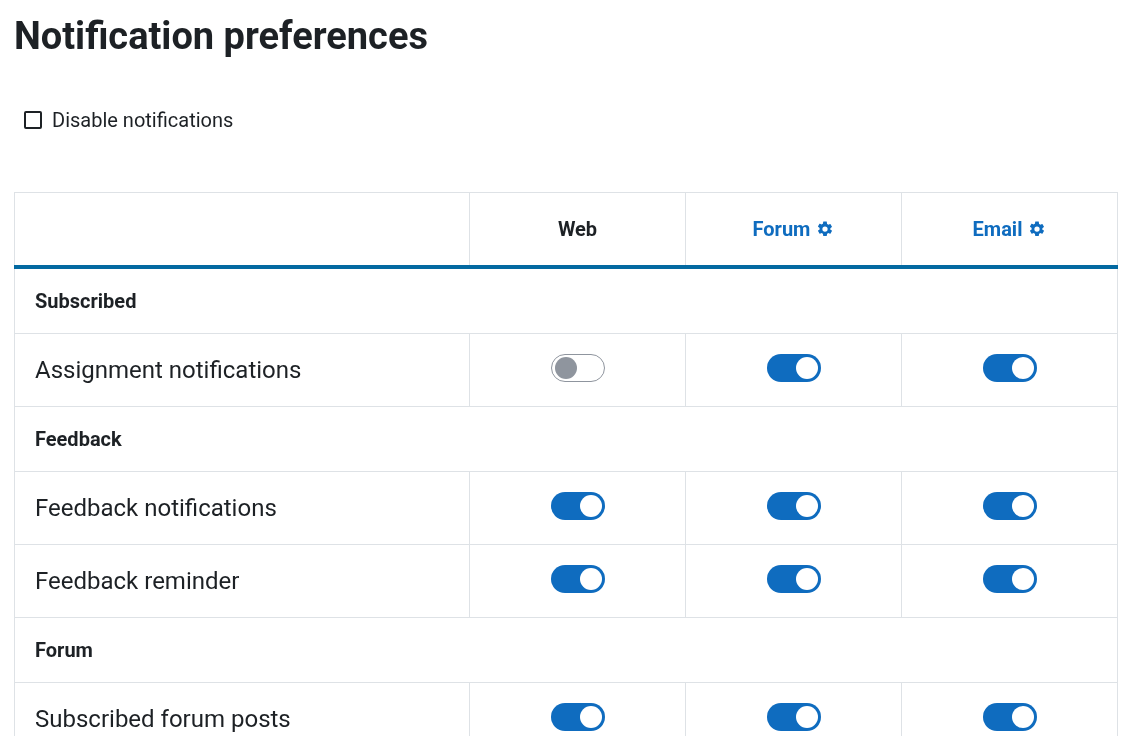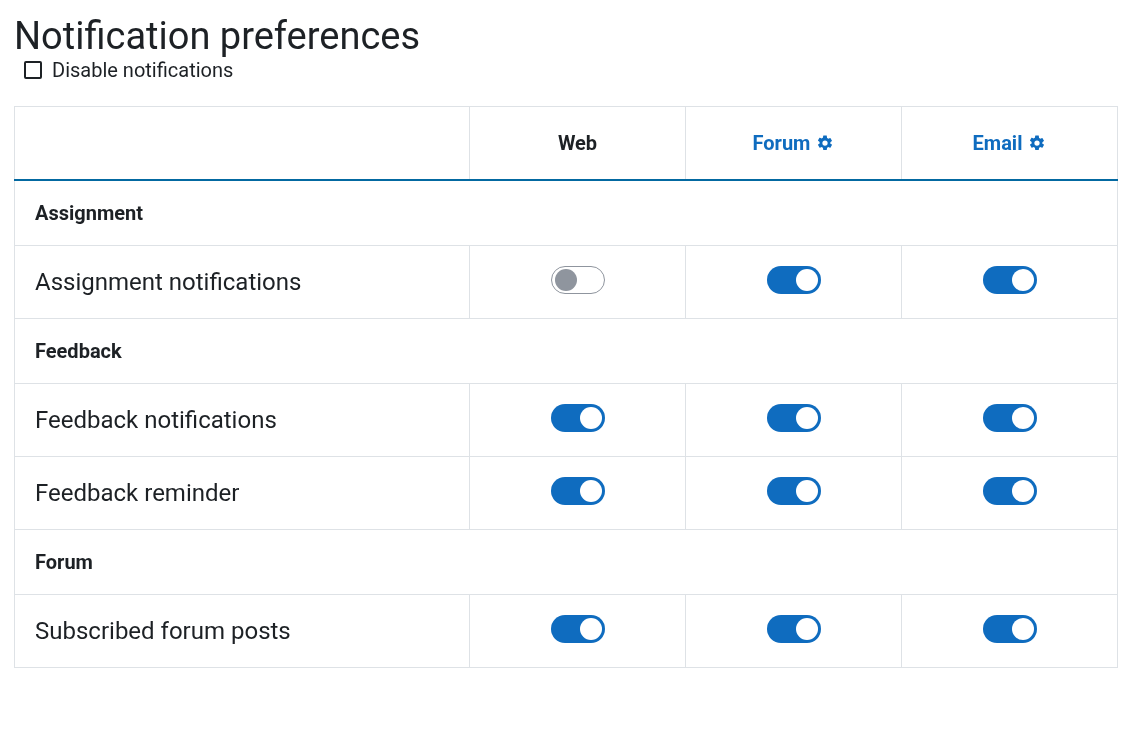--- a/index.html
+++ b/index.html
@@ -9,28 +9,29 @@
     }
     body {
       font-family: -apple-system, BlinkMacSystemFont, "Segoe UI", Roboto, "Helvetica Neue", Arial, sans-serif;
       background: #fff;
       color: #1d2125;
       padding: 14px;
       width: 1130px;
     }
     h1.page-title {
       font-size: 38px;
-      font-weight: 400;
-      color: #1d2125;
+      font-weight: 700;
+      color: #1d2125;
+      margin-bottom: 50px;
     }
     .disable-row {
       display: flex;
       align-items: center;
       gap: 10px;
-      margin-bottom: 24px;
+      margin-bottom: 60px;
       padding-left: 10px;
     }
     .checkbox {
       width: 18px;
       height: 18px;
       border: 2px solid #1d2125;
       border-radius: 2px;
       background: #fff;
       cursor: pointer;
       flex-shrink: 0;
@@ -50,21 +51,21 @@
       padding: 20px 20px;
       vertical-align: middle;
     }
     table.pref-table thead th {
       font-size: 20px;
       font-weight: 700;
       text-align: center;
       background: #fff;
       color: #1d2125;
       padding: 24px 20px;
-      border-bottom: 2px solid #0369a1;
+      border-bottom: 4px solid #0369a1;
     }
     table.pref-table thead th:first-child {
       width: 455px;
     }
     table.pref-table thead th.channel {
       width: 216px;
     }
     .channel-link {
       color: #0f6cbf;
       font-weight: 700;
@@ -168,21 +169,21 @@
                 <path d="M19.14,12.94a7.14,7.14,0,0,0,.05-.94,7.14,7.14,0,0,0-.05-.94l2.03-1.58a.5.5,0,0,0,.12-.64l-1.92-3.32a.5.5,0,0,0-.6-.22l-2.39.96a7.03,7.03,0,0,0-1.62-.94l-.36-2.54A.5.5,0,0,0,13.91,2H10.09a.5.5,0,0,0-.49.42L9.24,4.96a7.03,7.03,0,0,0-1.62.94l-2.39-.96a.5.5,0,0,0-.6.22L2.71,8.48a.5.5,0,0,0,.12.64l2.03,1.58a7.14,7.14,0,0,0-.05.94,7.14,7.14,0,0,0,.05.94L2.83,14.16a.5.5,0,0,0-.12.64l1.92,3.32a.5.5,0,0,0,.6.22l2.39-.96a7.03,7.03,0,0,0,1.62.94l.36,2.54a.5.5,0,0,0,.49.42h3.82a.5.5,0,0,0,.49-.42l.36-2.54a7.03,7.03,0,0,0,1.62-.94l2.39.96a.5.5,0,0,0,.6-.22l1.92-3.32a.5.5,0,0,0-.12-.64ZM12,15.5A3.5,3.5,0,1,1,15.5,12,3.5,3.5,0,0,1,12,15.5Z"></path>
               </svg>
           </span>
         </span>
       </th>
     </tr>
   </thead>
   <tbody>
 
   <tr>
-        <td class="section-header" colspan="4">Assignment</td>
+        <td class="section-header" colspan="4">Subscribed</td>
       </tr>
       <tr>
         <td class="row-label">Assignment notifications</td>
         <td class="toggle-cell"><span class="toggle off"><span class="knob"></span></span></td>
         <td class="toggle-cell"><span class="toggle on"><span class="knob"></span></span></td>
         <td class="toggle-cell"><span class="toggle on"><span class="knob"></span></span></td>
       </tr>
       <tr>
         <td class="section-header" colspan="4">Feedback</td>
       </tr>

